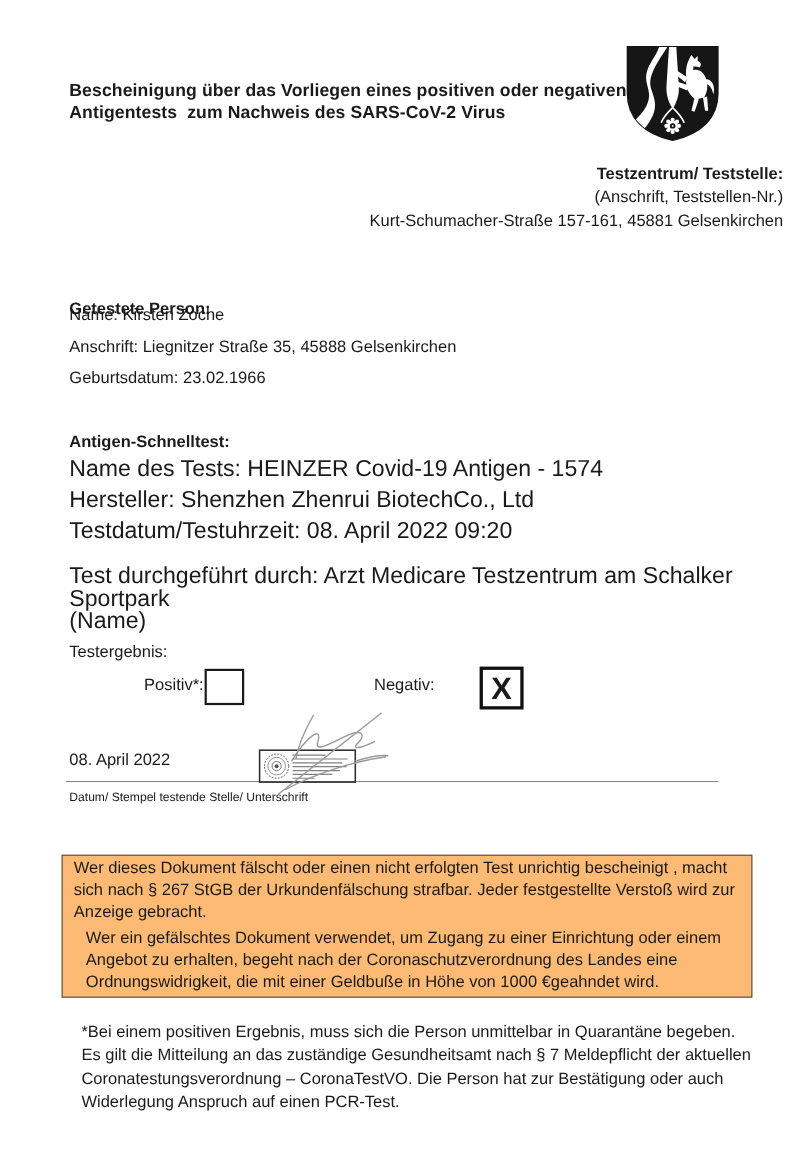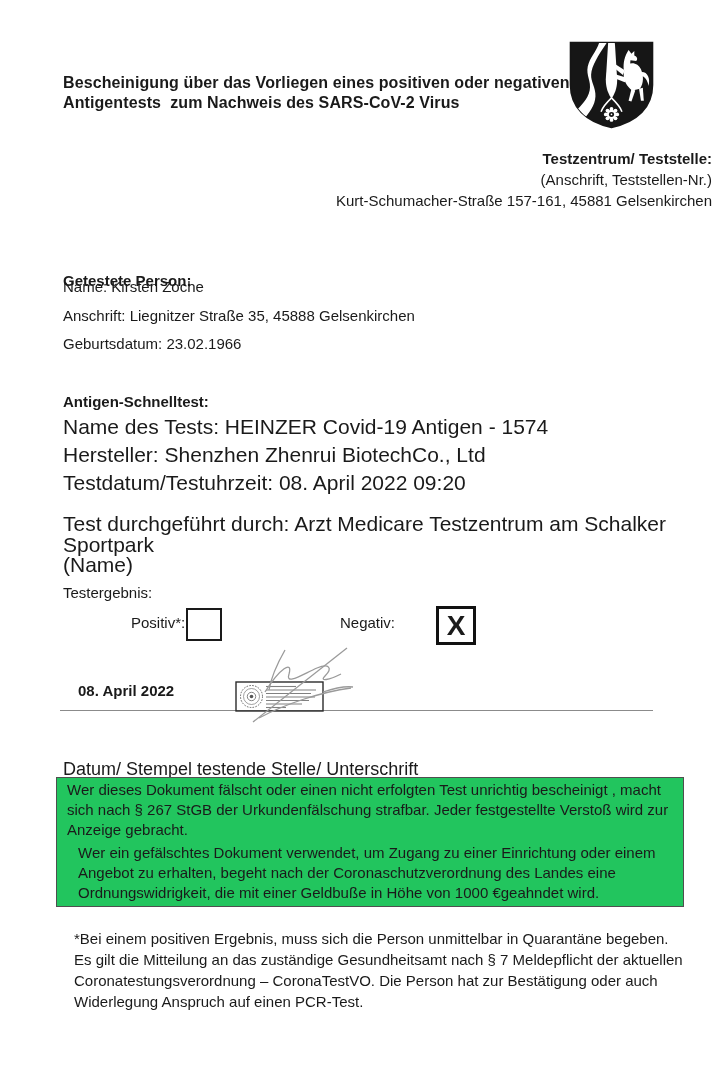--- a/index.html
+++ b/index.html
@@ -23,24 +23,24 @@
   .test-performed{line-height:20.5px;margin-top:18px;}
   .test-performed-note{line-height:20.5px;}
 
   .result-heading{position:absolute;left:63px;top:583px;font-size:15px;line-height:20px;}
   .result-pos-label{position:absolute;left:108px;top:614px;font-size:15px;margin-left:23px;}
   .checkbox{position:absolute;background:#fff;display:flex;align-items:center;justify-content:center;}
   .cb-pos{left:186px;top:608px;width:32px;height:29px;border:2px solid #1a1a1a;}
   .result-neg-label{position:absolute;left:340px;top:614px;font-size:15px;}
   .cb-neg{left:436px;top:606px;width:34px;height:32px;border:3px solid #111;font-size:28px;font-weight:bold;line-height:1;padding-top:1px;}
 
-  .sig-date{position:absolute;left:63px;top:682px;font-size:15px;font-weight:bold;margin-left:15px;}
+  .sig-date{position:absolute;left:63px;top:682px;font-size:15px;font-weight:normal;}
   .sig-line{position:absolute;left:60px;top:710px;width:593px;border-top:1.6px solid #8b8b8b;}
   .stamp-wrap{position:absolute;left:225px;top:630px;width:150px;height:105px;}
-  .sig-caption{position:absolute;left:63px;top:719px;font-size:18px;margin-top:40px;}
+  .sig-caption{position:absolute;left:63px;top:719px;font-size:11px;}
 
   .warning-box{position:absolute;left:56px;top:777px;width:606px;background:#c9c9c9;border:1px solid #4f4f4f;padding:2px 10px 3px 10px;font-size:15px;line-height:20px;}
   .warning-box .p2{margin-top:3px;margin-left:11px;}
 
   .footnote{position:absolute;left:74px;top:928px;width:610px;font-size:15px;line-height:21px;}
 </style>
 </head>
 <body>
 
 <div class="page">
@@ -153,21 +153,21 @@
         <path d="M28,92 L122,18"></path>
         <path d="M40,62 C55,38 68,30 64,44 C60,56 78,44 92,38 C104,33 108,38 100,46 C94,52 104,50 116,44"></path>
         <path d="M34,88 C60,74 96,62 126,58"></path>
         <path d="M60,20 C52,34 46,48 44,60"></path>
         <path d="M98,62 C110,58 120,56 128,57"></path>
       </g>
     </svg>
   </div>
   <div class="sig-caption">Datum/ Stempel testende Stelle/ Unterschrift</div>
 
-  <div class="warning-box" style="background: #22c55e; border-color: rgb(79, 79, 79);">
+  <div class="warning-box" style="background: #fdba74; border-color: rgb(79, 79, 79);">
     <div class="pre">Wer dieses Dokument fälscht oder einen nicht erfolgten Test unrichtig bescheinigt , macht
 sich nach § 267 StGB der Urkundenfälschung strafbar. Jeder festgestellte Verstoß wird zur
 Anzeige gebracht.</div>
     <div class="pre p2">Wer ein gefälschtes Dokument verwendet, um Zugang zu einer Einrichtung oder einem
 Angebot zu erhalten, begeht nach der Coronaschutzverordnung des Landes eine
 Ordnungswidrigkeit, die mit einer Geldbuße in Höhe von 1000 €geahndet wird.</div>
   </div>
 
   <div class="footnote pre">*Bei einem positiven Ergebnis, muss sich die Person unmittelbar in Quarantäne begeben.
 Es gilt die Mitteilung an das zuständige Gesundheitsamt nach § 7 Meldepflicht der aktuellen

